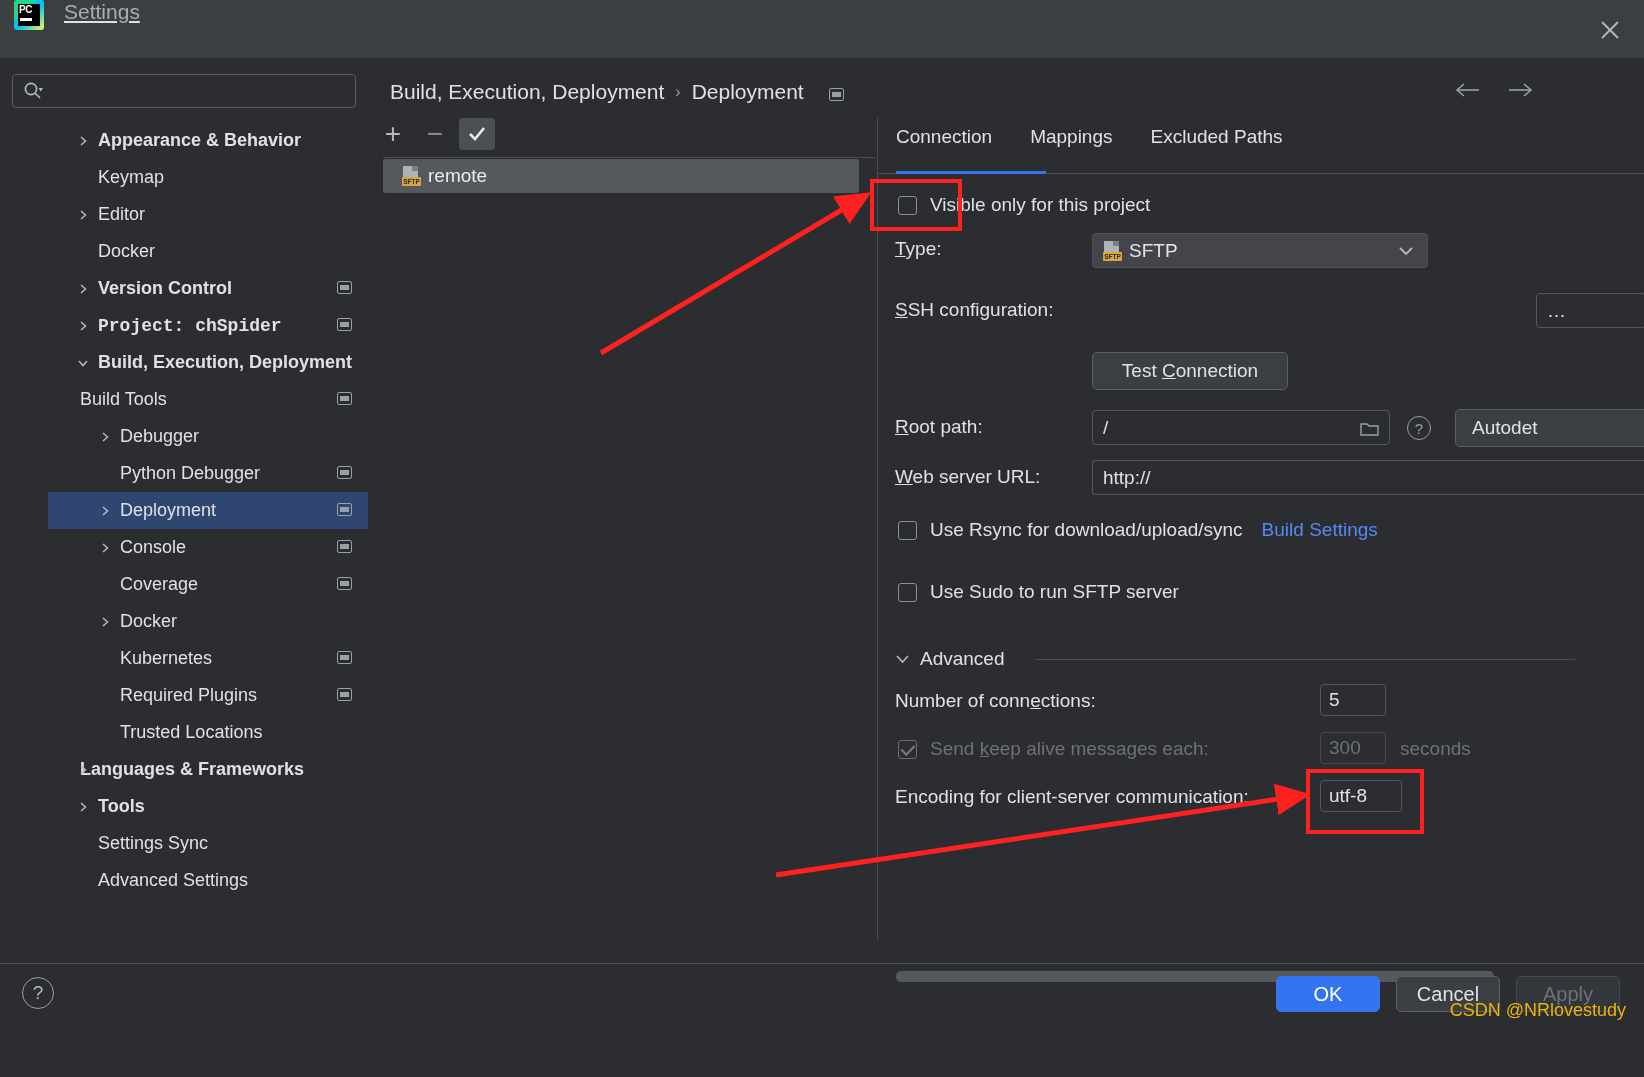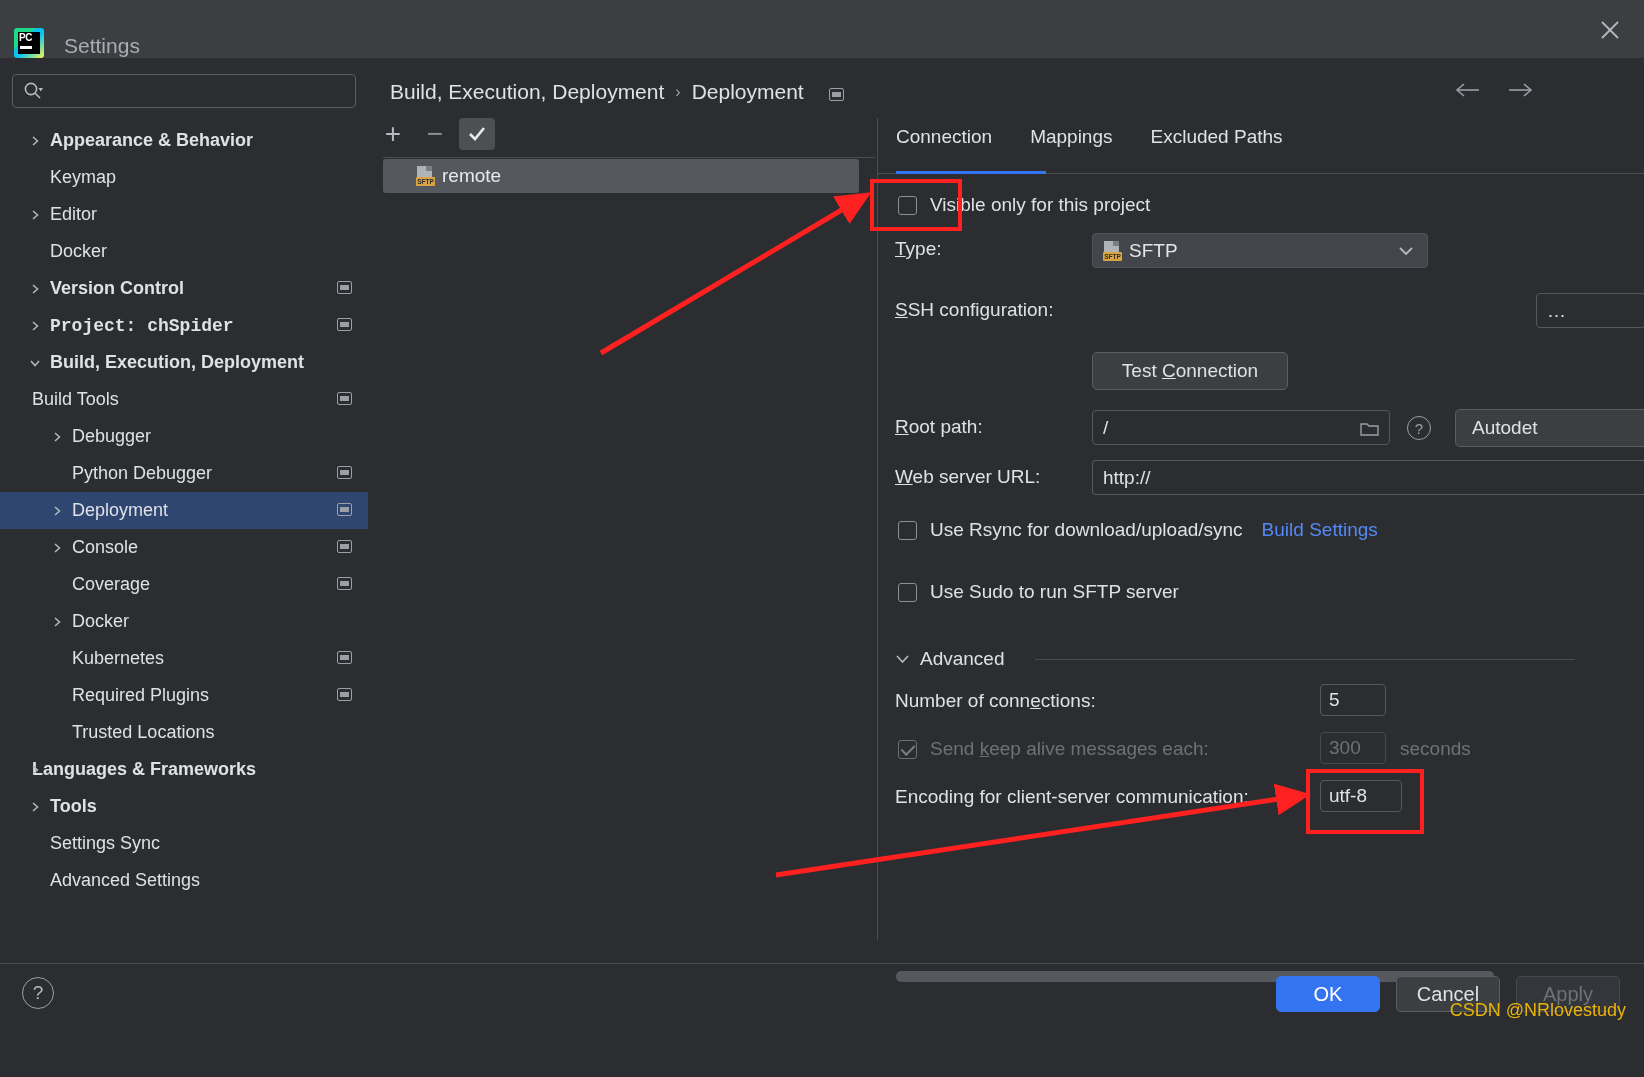--- a/index.html
+++ b/index.html
@@ -13,22 +13,23 @@
     position: relative;
     width: 1644px; height: 1077px;
     background: #2b2d30;
     color: #dfe1e5;
   }
 
   
   .titlebar {
     position: absolute; left: 0; top: 0; width: 1644px; height: 59px;
     background: #3c3f41;
-    display: flex; align-items: flex-end;
+    display: flex; align-items: flex-start;
     border-bottom: 1px solid #2b2d30;
+    text-decoration: underline;
   }
   .pc-logo {
     position: relative;
     width: 30px; height: 30px; margin-left: 14px;
     border-radius: 3px;
     background: linear-gradient(135deg, #21d789 0%, #21d789 35%, #07c3f2 36%, #07c3f2 55%, #fcf84a 100%);
     overflow: hidden;
   }
   .pc-logo .inner {
     position: absolute; left: 4px; top: 4px; width: 22px; height: 22px;
@@ -66,20 +67,21 @@
   .search-input {
     flex: 1; background: transparent; border: none; outline: none;
     color: #dfe1e5; font-size: 15px; margin-left: 6px;
     font-family: "Liberation Sans", sans-serif;
   }
 
   
   .tree {
     position: absolute; left: 0; top: 122px; width: 368px; height: 818px;
     overflow: hidden;
+    padding-left: 48px;
   }
   .tree-row {
     position: relative;
     height: 37px; display: flex; align-items: center;
     font-size: 18px; color: #dfe1e5;
     cursor: pointer;
     padding-right: 10px;
   }
   .tree-row.selected { background: #2f4670; }
   .tree-row .arrow {
@@ -137,21 +139,21 @@
   .tb-plus { font-size: 28px; color: #b6bac0; line-height: 1; font-weight: 300; }
   .tb-minus { font-size: 28px; color: #8b8f95; line-height: 1; font-weight: 300; }
   .cfg-sep {
     position: absolute; left: 383px; top: 157px; width: 492px; height: 1px;
     background: #4a4d50;
   }
   .cfg-list { position: absolute; left: 383px; top: 159px; width: 476px; }
   .cfg-item {
     height: 34px; display: flex; align-items: center;
     background: #55585c; border-radius: 3px;
-    padding-left: 33px; font-size: 19px; color: #e8eaed;
+    padding-left: 19px; font-size: 19px; color: #e8eaed;
     cursor: pointer;
   }
   .sftp-icon {
     position: relative; width: 19px; height: 20px; margin-right: 7px;
     flex: 0 0 auto;
   }
   .sftp-icon .doc {
     position: absolute; left: 1px; top: 0; width: 15px; height: 14px;
     background: #aeb3b8;
     clip-path: polygon(0 0, 66% 0, 100% 32%, 100% 100%, 0 100%);

